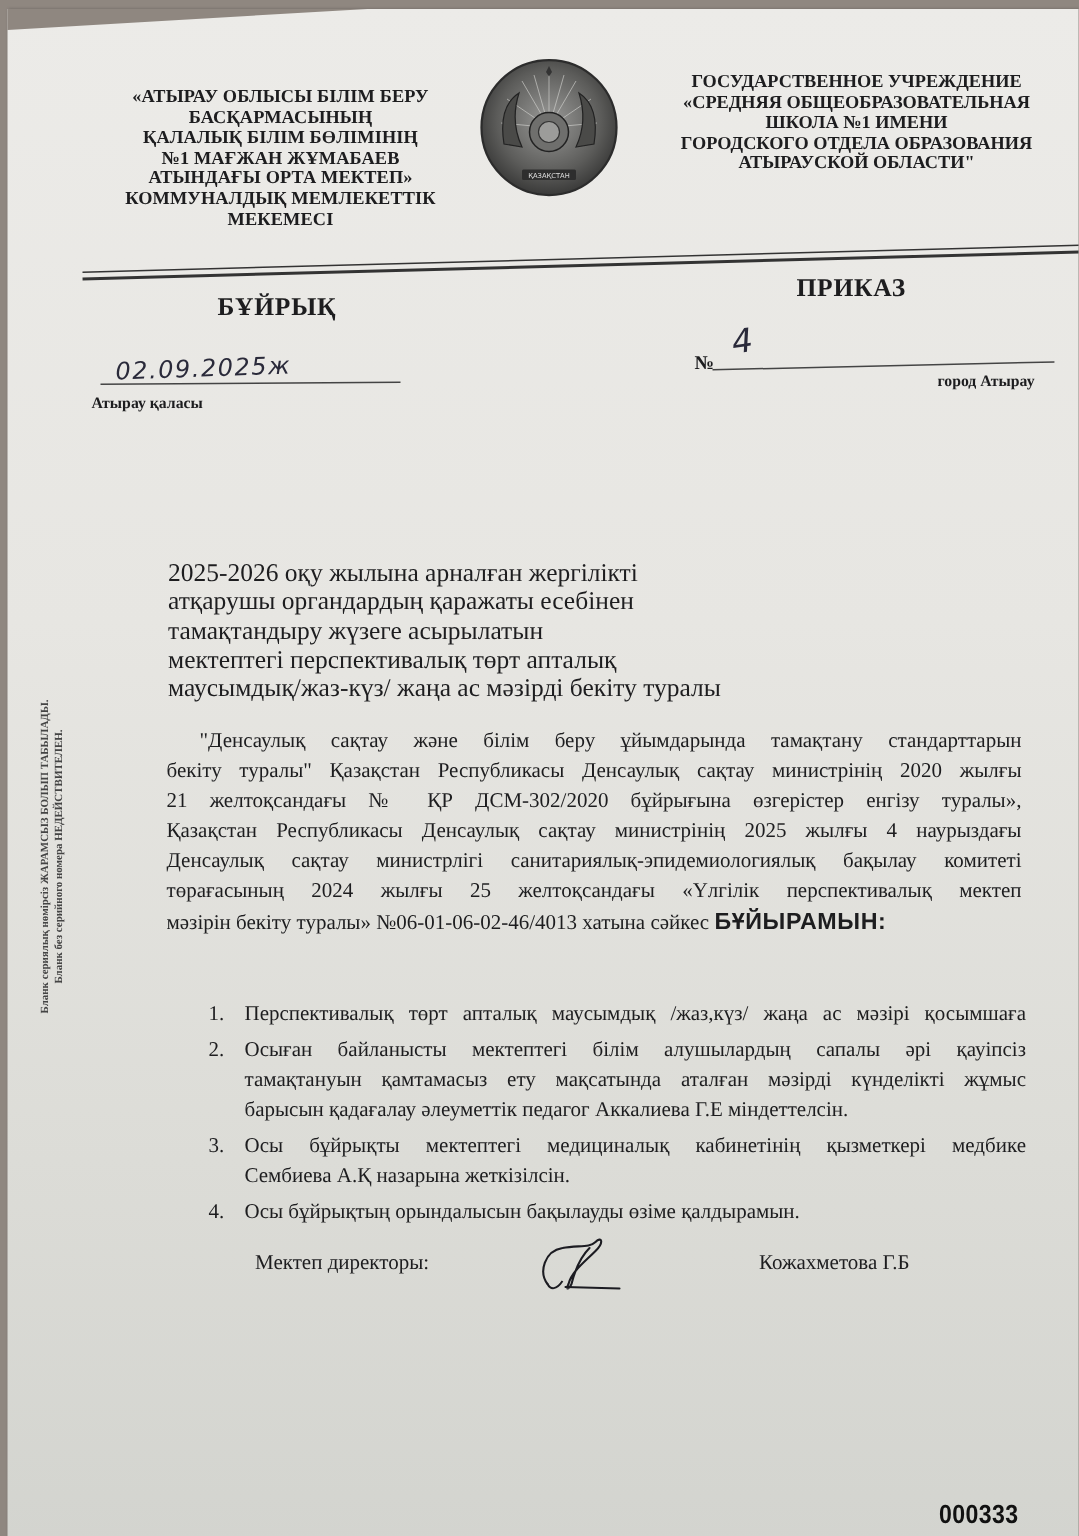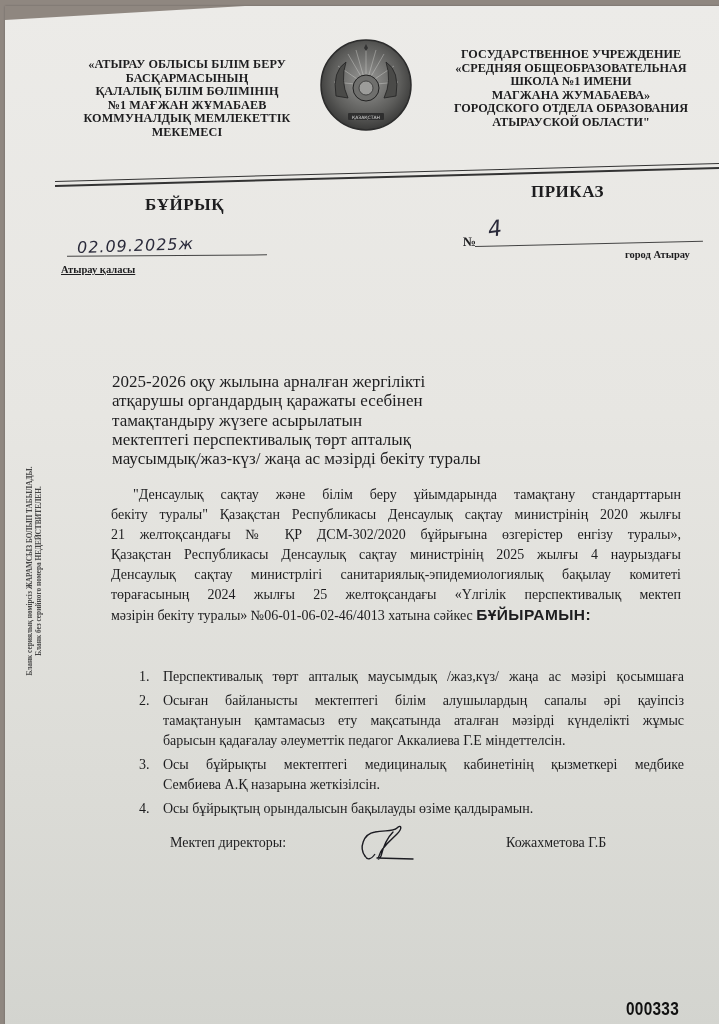--- a/index.html
+++ b/index.html
@@ -47,21 +47,21 @@
   .title.ru { left: 526px; top: 176px; }
   .date-line {
     position: absolute; left: 62px; top: 249px; width: 200px; height: 1px; background: #444;
     transform: rotate(-0.4deg);
   }
   .date-hand {
     position: absolute; left: 72px; top: 230px; font-family: "DejaVu Sans", sans-serif;
     font-style: italic; font-size: 16px; color: #2a2a3a; letter-spacing: 1px;
     transform: rotate(-2deg);
   }
-  .city-kz { position: absolute; left: 56px; top: 258px; font-size: 10.5px; font-weight: bold; text-decoration: underline; }
+  .city-kz { position: absolute; left: 56px; top: 258px; font-size: 10.5px; font-weight: bold; }
   .num-label { position: absolute; left: 458px; top: 228px; font-size: 13px; font-weight: bold; }
   .num-line {
     position: absolute; left: 470px; top: 240px; width: 228px; height: 1px; background: #444;
     transform: rotate(-1.3deg); transform-origin: 0 0;
   }
   .num-hand {
     position: absolute; left: 483px; top: 210px; font-family: "DejaVu Sans", sans-serif;
     font-style: italic; font-size: 22px; color: #2a2a3a; transform: rotate(-8deg);
   }
   .city-ru { position: absolute; left: 620px; top: 243px; font-size: 10.5px; font-weight: bold; }
@@ -110,20 +110,21 @@
 <body>
 
 <div class="paper">
   <div class="corner-shade"></div>
 
   <div class="header-left">
     <div>«АТЫРАУ ОБЛЫСЫ БІЛІМ БЕРУ</div>
     <div>БАСҚАРМАСЫНЫҢ</div>
     <div>ҚАЛАЛЫҚ БІЛІМ БӨЛІМІНІҢ</div>
     <div>№1 МАҒЖАН ЖҰМАБАЕВ</div>
+    <div>АТЫНДАҒЫ ОРТА МЕКТЕП»</div>
     <div>КОММУНАЛДЫҚ МЕМЛЕКЕТТІК</div>
     <div>МЕКЕМЕСІ</div>
   </div>
 
   <svg class="emblem" viewBox="0 0 96 98">
     <defs>
       <radialGradient id="eg" cx="50%" cy="45%" r="55%">
         <stop offset="0%" stop-color="#9a9a98"></stop>
         <stop offset="70%" stop-color="#5c5c5a"></stop>
         <stop offset="100%" stop-color="#3a3a39"></stop>
@@ -148,21 +149,20 @@
     <circle cx="48" cy="52" r="7" fill="#9c9c9a" stroke="#333" stroke-width="0.8"></circle>
     <path d="M48 8 l2 4 l-2 3 l-2 -3 z" fill="#333"></path>
     <rect x="30" y="77" width="36" height="7" rx="1" fill="#2e2e2e"></rect>
     <text x="48" y="82.5" font-size="4.5" fill="#ddd" text-anchor="middle" font-family="DejaVu Sans, sans-serif">ҚАЗАҚСТАН</text>
   </svg>
 
   <div class="header-right">
     <div>ГОСУДАРСТВЕННОЕ УЧРЕЖДЕНИЕ</div>
     <div>«СРЕДНЯЯ ОБЩЕОБРАЗОВАТЕЛЬНАЯ</div>
     <div>ШКОЛА №1 ИМЕНИ</div>
-    <div>МАГЖАНА ЖУМАБАЕВА»</div>
     <div>ГОРОДСКОГО ОТДЕЛА ОБРАЗОВАНИЯ</div>
     <div>АТЫРАУСКОЙ ОБЛАСТИ"</div>
   </div>
 
   <div class="rule r1"></div>
   <div class="rule r2"></div>
 
   <div class="title kz">БҰЙРЫҚ</div>
   <div class="title ru">ПРИКАЗ</div>
 

